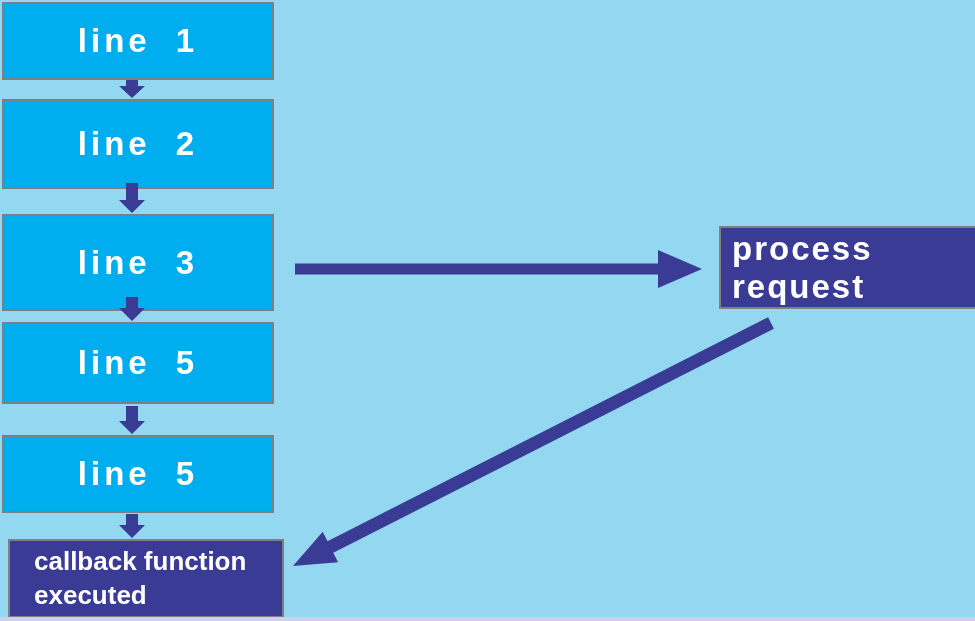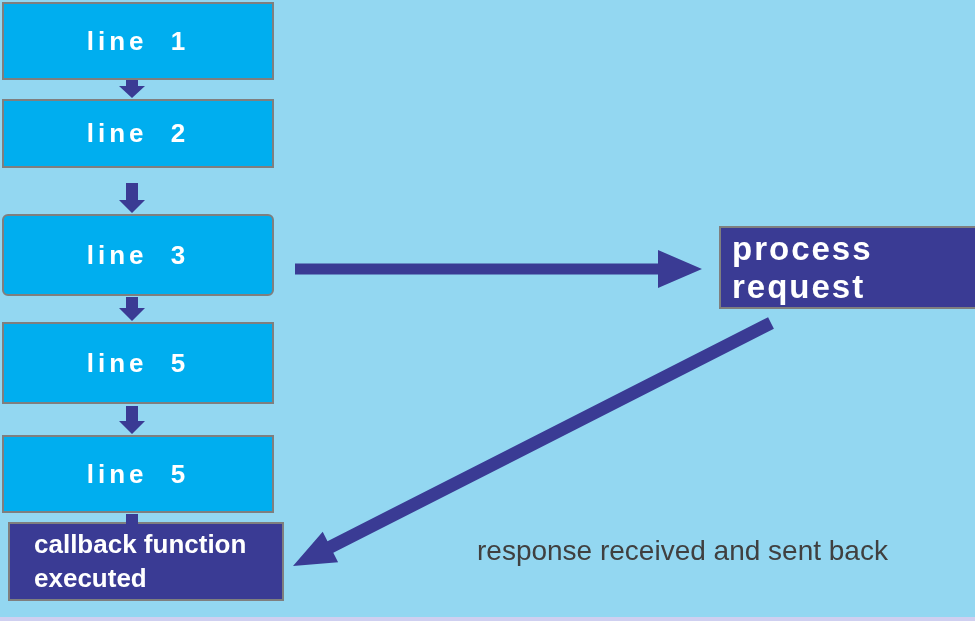--- a/index.html
+++ b/index.html
@@ -11,40 +11,40 @@
     font-family:"Liberation Sans", sans-serif;
   }
   .flow-box{
     position:absolute;
     left:2px;width:272px;
     background:var(--box_cyan);
     border:2px solid var(--border_gray);
     box-sizing:border-box;
     display:flex;align-items:center;justify-content:center;
     color:var(--box_text);
-    font-size:26px;font-weight:700;
+    font-size:33px;font-weight:700;
     letter-spacing:4px;word-spacing:12px;
   }
   .dark-box{
     position:absolute;
     background:var(--box_dark);
     border:2px solid var(--border_gray);
     box-sizing:border-box;
     display:flex;flex-direction:column;justify-content:center;
     color:var(--box_text);
     white-space:pre-line;
   }
   #process-box{
     left:719px;top:226px;width:271px;height:83px;
     font-size:33px;font-weight:700;letter-spacing:2px;
     line-height:1.15;
     padding-left:11px;
   }
   #callback-box{
-    left:8px;top:522px;width:276px;height:79px;
+    left:8px;top:539px;width:276px;height:79px;
     font-size:26px;font-weight:700;
     line-height:1.3;
     padding-left:24px;
   }
   .annotation{
     position:absolute;
     color:var(--label_text);
     font-size:28px;
     line-height:1.25;
     white-space:pre-line;
@@ -62,36 +62,35 @@
     background:var(--bottom_strip);
   }
 </style>
 </head>
 <body>
 
 <div class="canvas">
 
   <div class="flow-box" style="top:2px;height:78px;">line 1</div>
 
-  <div class="flow-box" style="top:99px;height:69px;">line 2</div>
+  <div class="flow-box" style="top:99px;height:90px;">line 2</div>
 
-  <div class="flow-box" style="top:214px;height:82px;border-radius:6px;">line 3</div>
+  <div class="flow-box" style="top:214px;height:97px;">line 3</div>
 
   <div class="flow-box" style="top:322px;height:82px;">line 5</div>
 
   <div class="flow-box" style="top:435px;height:78px;text-align:center;">line 5</div>
 
   <div class="dark-box" id="process-box">process
 request</div>
 
   <div class="dark-box" id="callback-box">callback function
 executed</div>
 
 
-  <div class="annotation" id="annotation-response">response received and sent back</div>
 
   <svg class="arrow-layer" width="975" height="621" viewBox="0 0 975 621">
     <polygon class="arrow" points="126,80 138,80 138,86 145,86 132,98 119,86 126,86"></polygon>
     <polygon class="arrow" points="126,183 138,183 138,200 145,200 132,213 119,200 126,200"></polygon>
     <polygon class="arrow" points="126,297 138,297 138,308 145,308 132,321 119,308 126,308"></polygon>
     <polygon class="arrow" points="126,406 138,406 138,421 145,421 132,434 119,421 126,421"></polygon>
     <polygon class="arrow" points="126,514 138,514 138,525 145,525 132,538 119,525 126,525"></polygon>
     <polygon class="arrow" points="295,263.5 658,263.5 658,250 702,269 658,288 658,274.5 295,274.5"></polygon>
     <polygon class="arrow" points="768.1,317.2 327.5,541.2 322.7,531.8 293,566 338.1,562.2 333.3,552.8 773.9,328.8"></polygon>
   </svg>

